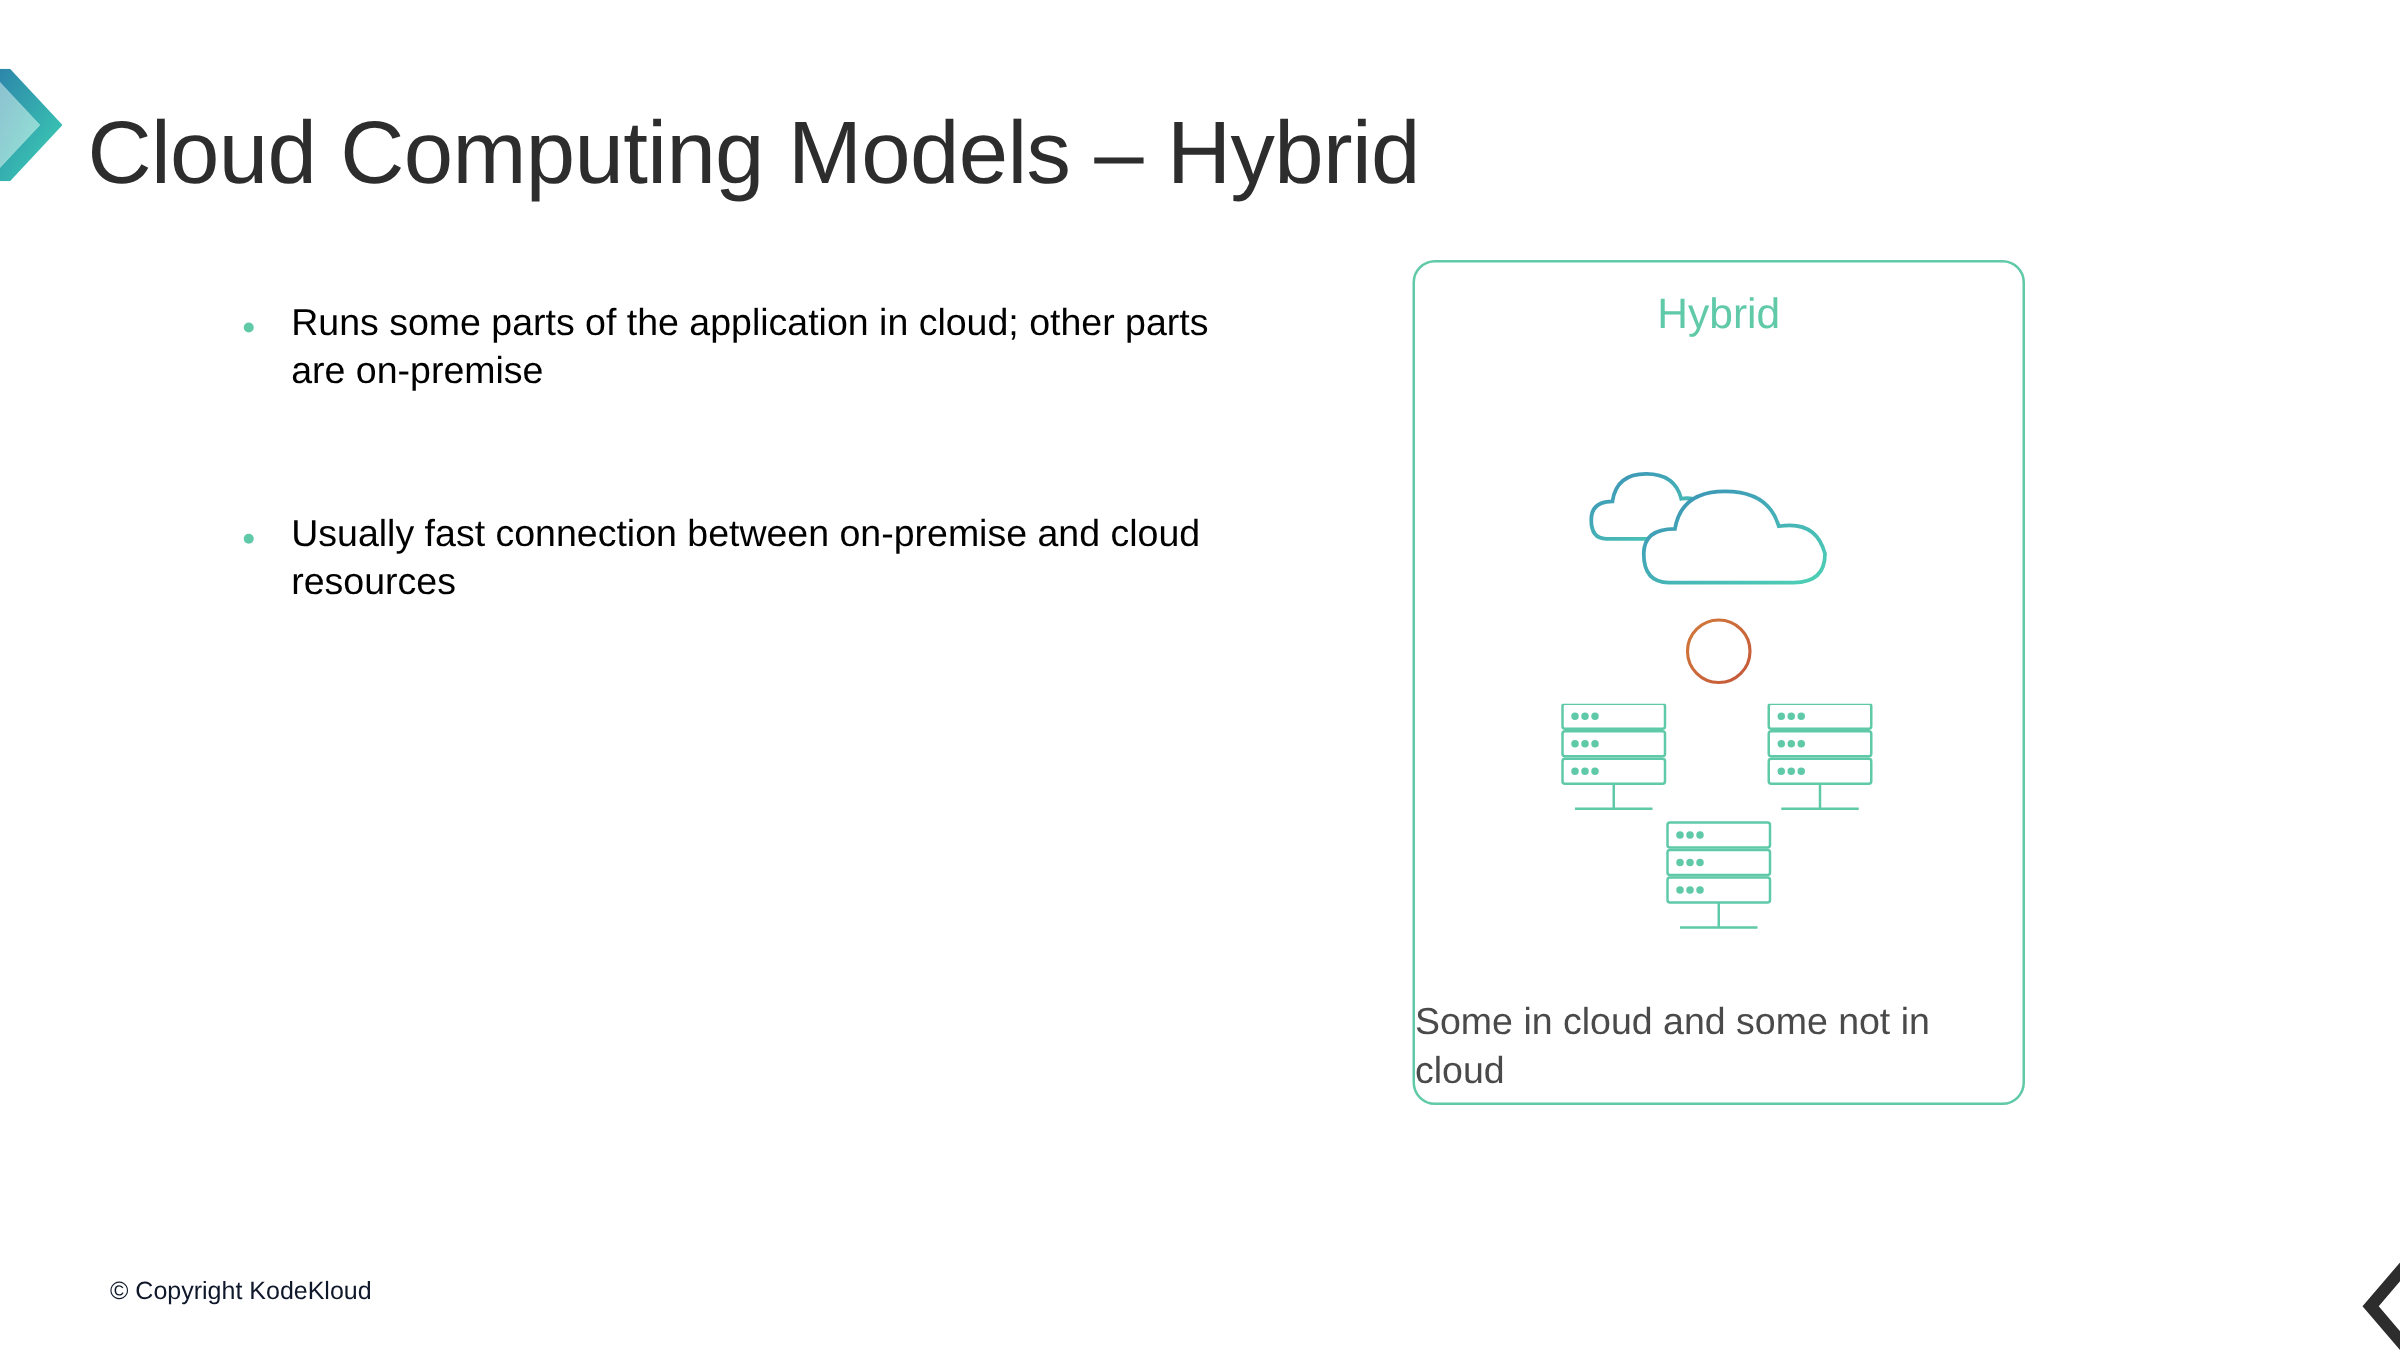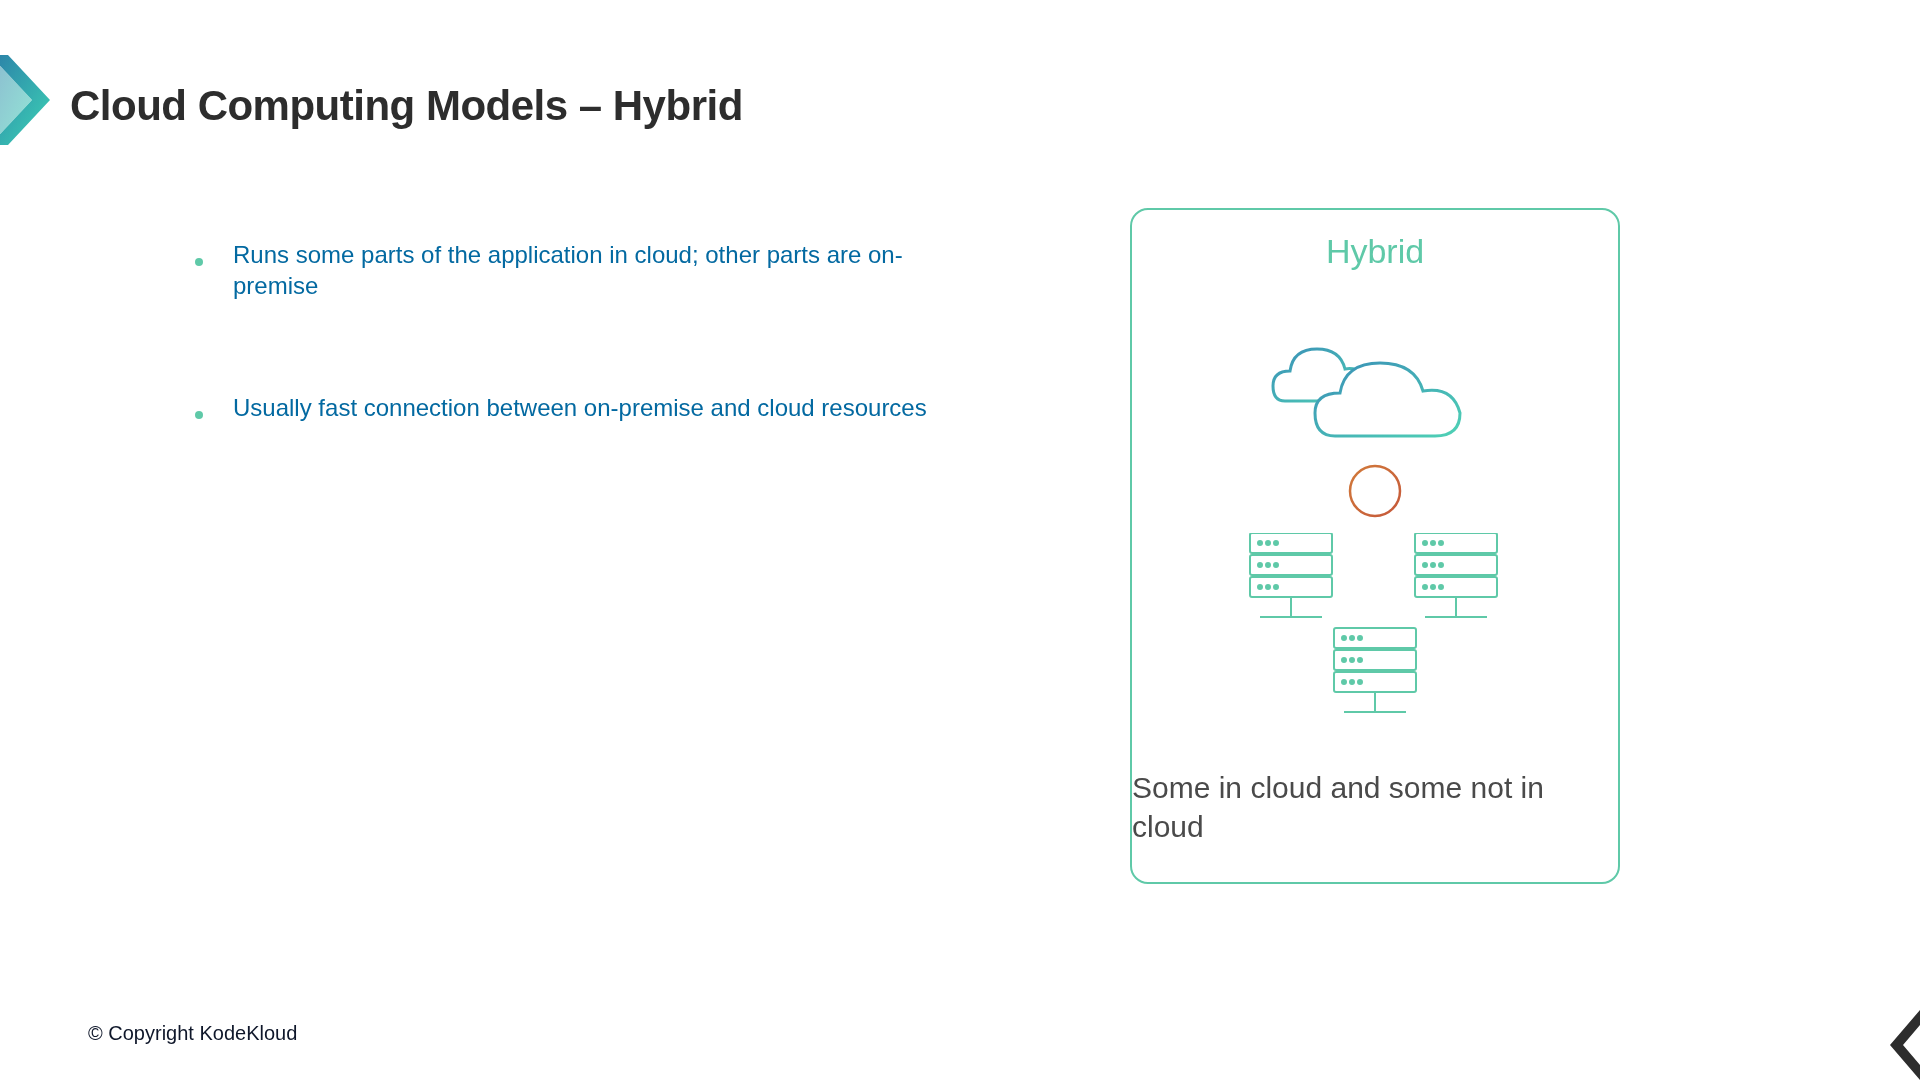--- a/index.html
+++ b/index.html
@@ -17,22 +17,22 @@
     }
     .chevron-svg {
       position: absolute;
       top: 55px;
       left: -10px;
     }
     .title {
       position: absolute;
       top: 82px;
       left: 70px;
-      font-size: 42px;
-      font-weight: 700;
+      font-size: 71px;
+      font-weight: 400;
       color: #2d2d2d;
       letter-spacing: -0.5px;
     }
     .bullets {
       position: absolute;
       top: 240px;
       left: 195px;
       width: 780px;
     }
     .bullet-item {
@@ -43,43 +43,43 @@
     .bullet-dot {
       width: 8px;
       height: 8px;
       border-radius: 50%;
       background: #5fc9a8;
       margin-top: 18px;
       margin-right: 30px;
       flex-shrink: 0;
     }
     .bullet-text {
-      font-size: 24px;
-      color: #0369a1;
+      font-size: 30px;
+      color: #000000;
       line-height: 1.28;
       font-weight: 400;
     }
     .hybrid-card {
       position: absolute;
       top: 208px;
       left: 1130px;
       width: 490px;
       height: 676px;
       border: 2.5px solid #5fc9a8;
       border-radius: 18px;
       display: flex;
       flex-direction: column;
       align-items: center;
       padding-top: 22px;
     }
     .card-title {
       font-size: 34px;
       color: #5fc9a8;
       font-weight: 400;
-      margin-bottom: 60px;
+      margin-bottom: 90px;
     }
     .cloud-group {
       position: relative;
       width: 240px;
       height: 120px;
       margin-bottom: 0;
     }
     .plus-circle {
       margin-top: 12px;
       margin-bottom: 14px;

